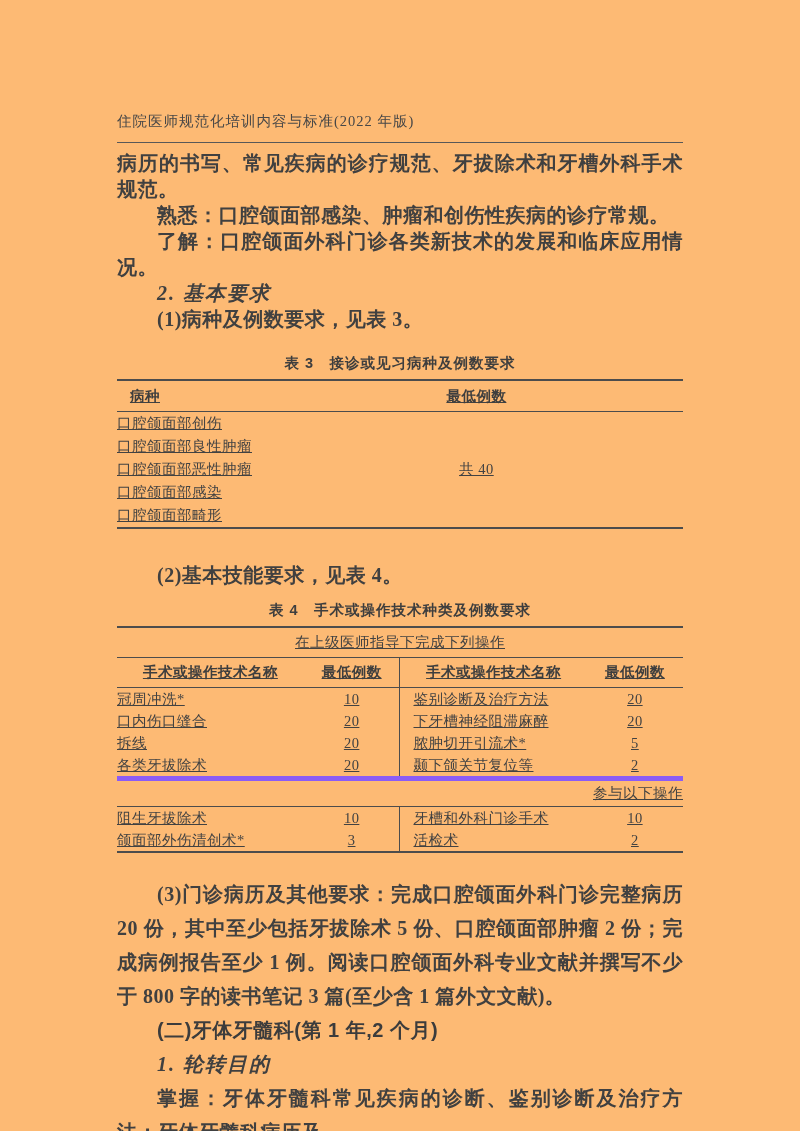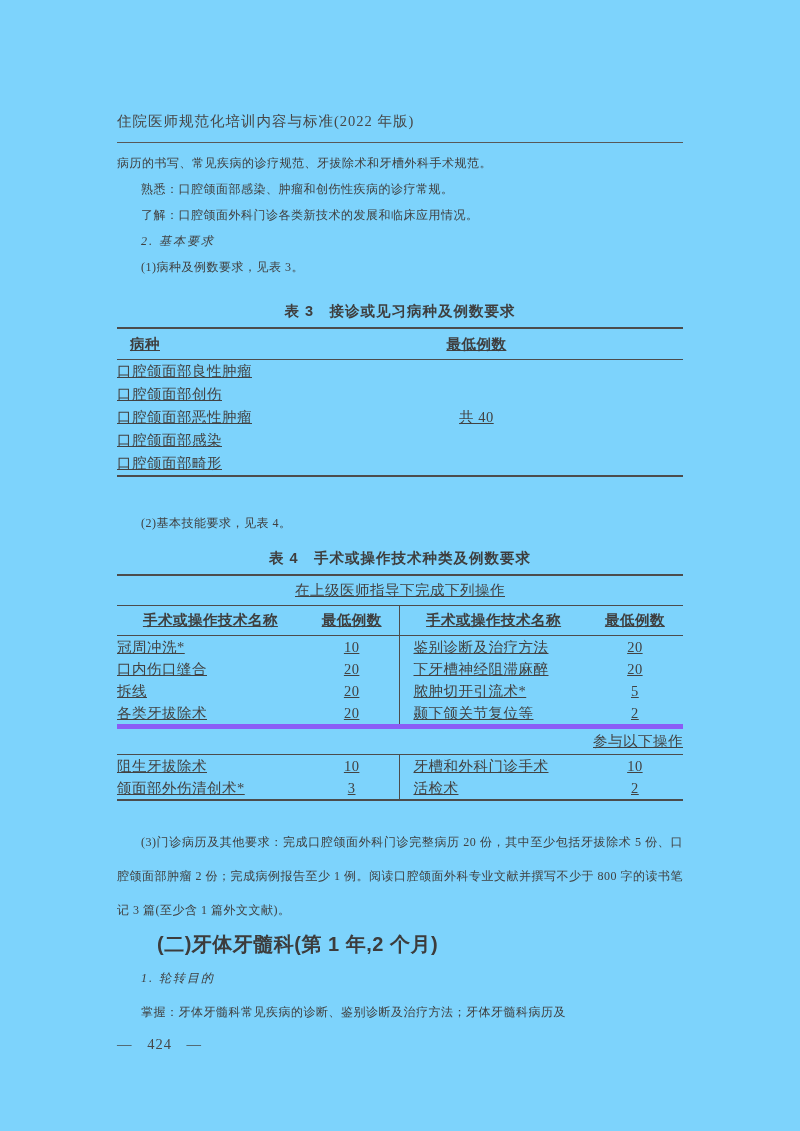--- a/index.html
+++ b/index.html
@@ -12,38 +12,39 @@
     height: 1131px;
     font-family: "Liberation Serif", serif;
     color: #404040;
     overflow: hidden;
   }
   .page {
     box-sizing: border-box;
     width: 800px;
     height: 1131px;
     padding: 112px 117px 0 117px;
-    background: #7dd3fc;
+    background: #fdba74;
   }
   
   .doc-header {
     font-size: 14.5px;
     letter-spacing: 1px;
     color: #474747;
     padding-bottom: 11px;
     border-bottom: 1.5px solid #585858;
   }
   
   .body-block { margin-top: 7px; }
   .para {
     margin: 0;
-    font-size: 12px;
+    font-size: 20px;
     line-height: 26px;
     letter-spacing: 0.5px;
     text-align: justify;
+    font-weight: bold;
   }
   .indent { text-indent: 2em; }
   .kaiti { font-style: italic; letter-spacing: 2px; }
   .lower .para { line-height: 34px; }
   .section-heading {
     font-family: "Liberation Sans", sans-serif;
     font-weight: bold;
     font-size: 20px;
     letter-spacing: 0.5px;
     color: #3c3c3c;
@@ -157,26 +158,26 @@
       </colgroup>
     <thead>
       <tr class="hdr-row">
         <th class="hdr-name">病种</th>
         <th class="hdr-num">最低例数</th>
         <th></th>
       </tr>
     </thead>
     <tbody>
       <tr>
+        <td>口腔颌面部创伤</td>
+        <td class="num"></td>
+        <td></td>
+      </tr>
+      <tr>
         <td>口腔颌面部良性肿瘤</td>
-        <td class="num"></td>
-        <td></td>
-      </tr>
-      <tr>
-        <td>口腔颌面部创伤</td>
         <td class="num"></td>
         <td></td>
       </tr>
       <tr>
         <td>口腔颌面部恶性肿瘤</td>
         <td class="num">共 40</td>
         <td></td>
       </tr>
       <tr>
         <td>口腔颌面部感染</td>

